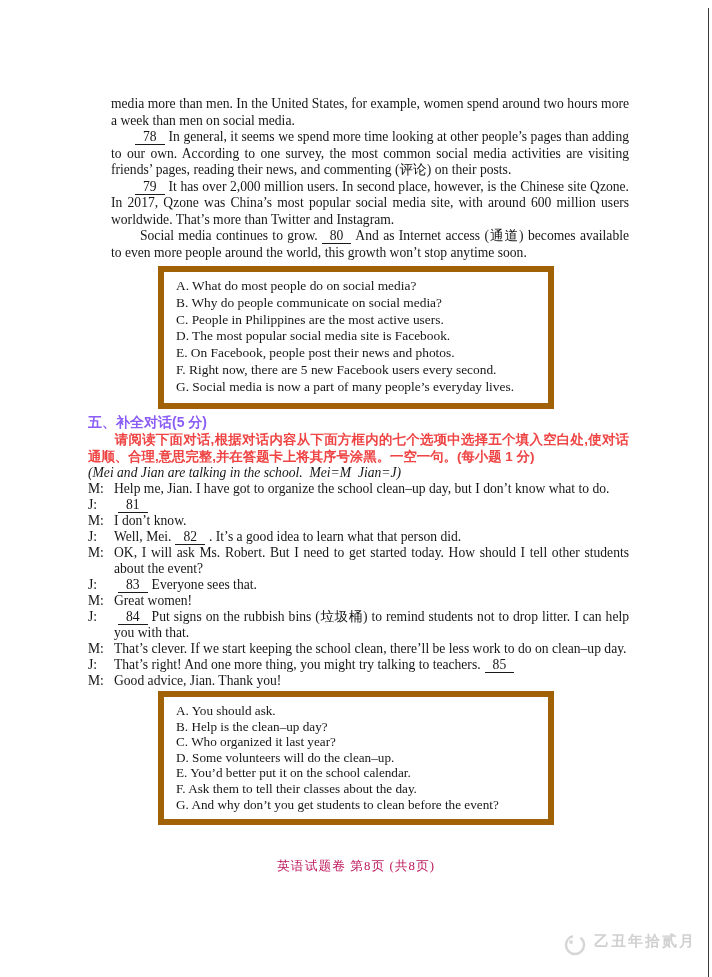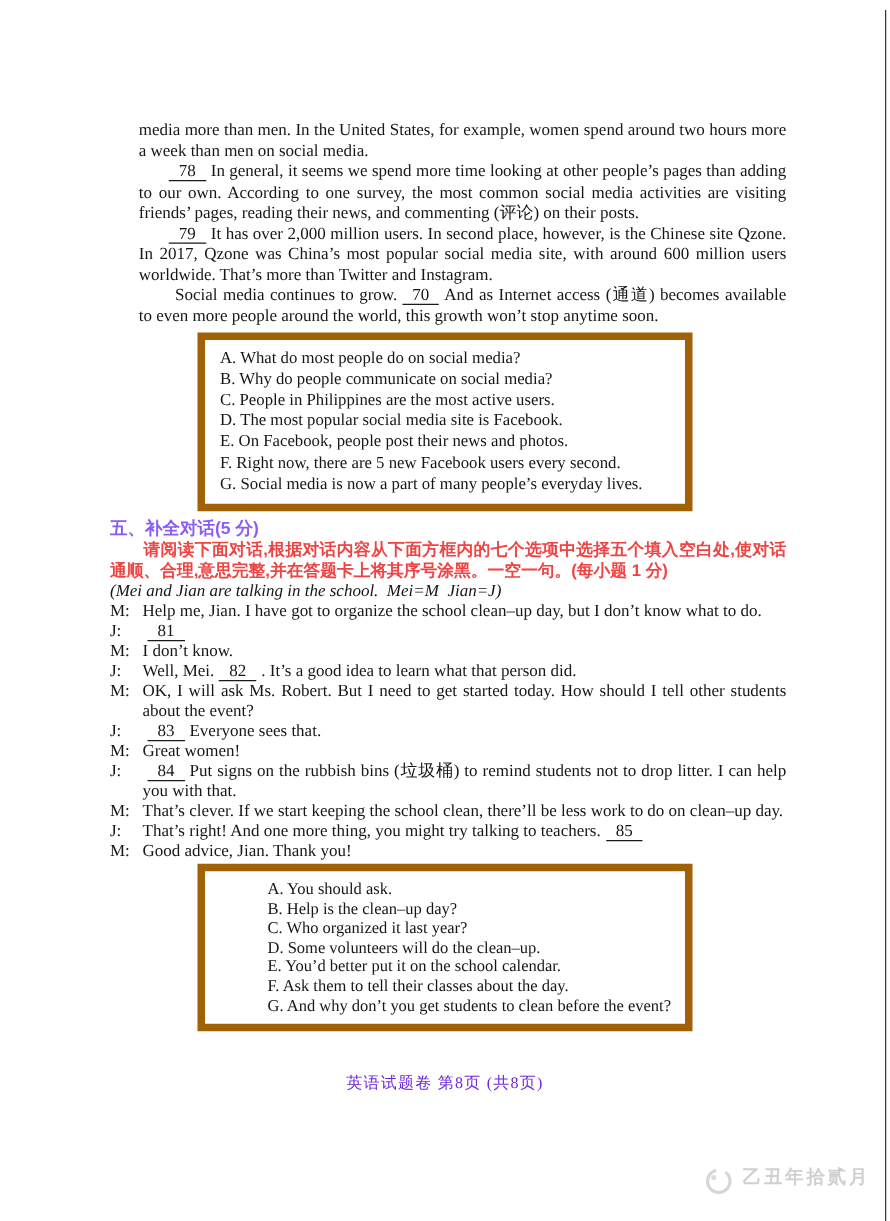--- a/index.html
+++ b/index.html
@@ -46,21 +46,21 @@
     border: 6px solid #a16207;
     padding: 6px 8px 7px 12px;
   }
   .optbox.box1 { margin-top: 5px; }
   .optbox.box2 { margin-top: 2px; }
   .opt {
     font-size: 13.4px;
     line-height: 16.8px;
     white-space: nowrap;
   }
-  .optbox.box2 .opt { font-size: 13.2px; line-height: 15.6px; margin-left: 38px; }
+  .optbox.box2 .opt { font-size: 13.2px; line-height: 15.6px; }
   
   .sec-title {
     margin-top: 4px;
     font-family: "Liberation Sans", "DejaVu Sans", sans-serif;
     font-weight: 700;
     font-size: 14px;
     line-height: 18px;
     color: #8b5cf6;
   }
   .instr {
@@ -94,21 +94,21 @@
   }
   
   .footer {
     position: absolute;
     top: 858px;
     left: 0;
     width: 712px;
     text-align: center;
     font-size: 12.8px;
     letter-spacing: 1px;
-    color: #6d28d9;
+    color: #be185d;
   }
   
   .watermark {
     position: absolute;
     top: 932px;
     right: 16px;
     display: flex;
     align-items: flex-start;
     gap: 6px;
     color: #d0d0d0;
@@ -133,21 +133,21 @@
 <body>
 
 <div class="sheet">
 
   <p class="para"><span>media more than men. In the United States, for example, women spend around two hours more a week than men on social media.</span></p>
 
   <p class="para indent"><span class="blank">78</span><span>In general, it seems we spend more time looking at other people’s pages than adding to our own. According to one survey, the most common social media activities are visiting friends’ pages, reading their news, and commenting (评论) on their posts.</span></p>
 
   <p class="para indent"><span class="blank">79</span><span>It has over 2,000 million users. In second place, however, is the Chinese site Qzone. In 2017, Qzone was China’s most popular social media site, with around 600 million users worldwide. That’s more than Twitter and Instagram.</span></p>
 
-  <p class="para indent2"><span>Social media continues to grow.</span><span class="blank">70</span><span>And as Internet access (通道) becomes available to even more people around the world, this growth won’t stop anytime soon.</span></p>
+  <p class="para indent2"><span>Social media continues to grow.</span><span class="blank">80</span><span>And as Internet access (通道) becomes available to even more people around the world, this growth won’t stop anytime soon.</span></p>
 
   <div class="optbox box1">
     <p class="opt">A. What do most people do on social media?</p>
     <p class="opt">B. Why do people communicate on social media?</p>
     <p class="opt">C. People in Philippines are the most active users.</p>
     <p class="opt">D. The most popular social media site is Facebook.</p>
     <p class="opt">E. On Facebook, people post their news and photos.</p>
     <p class="opt">F. Right now, there are 5 new Facebook users every second.</p>
     <p class="opt">G. Social media is now a part of many people’s everyday lives.</p>
   </div>

